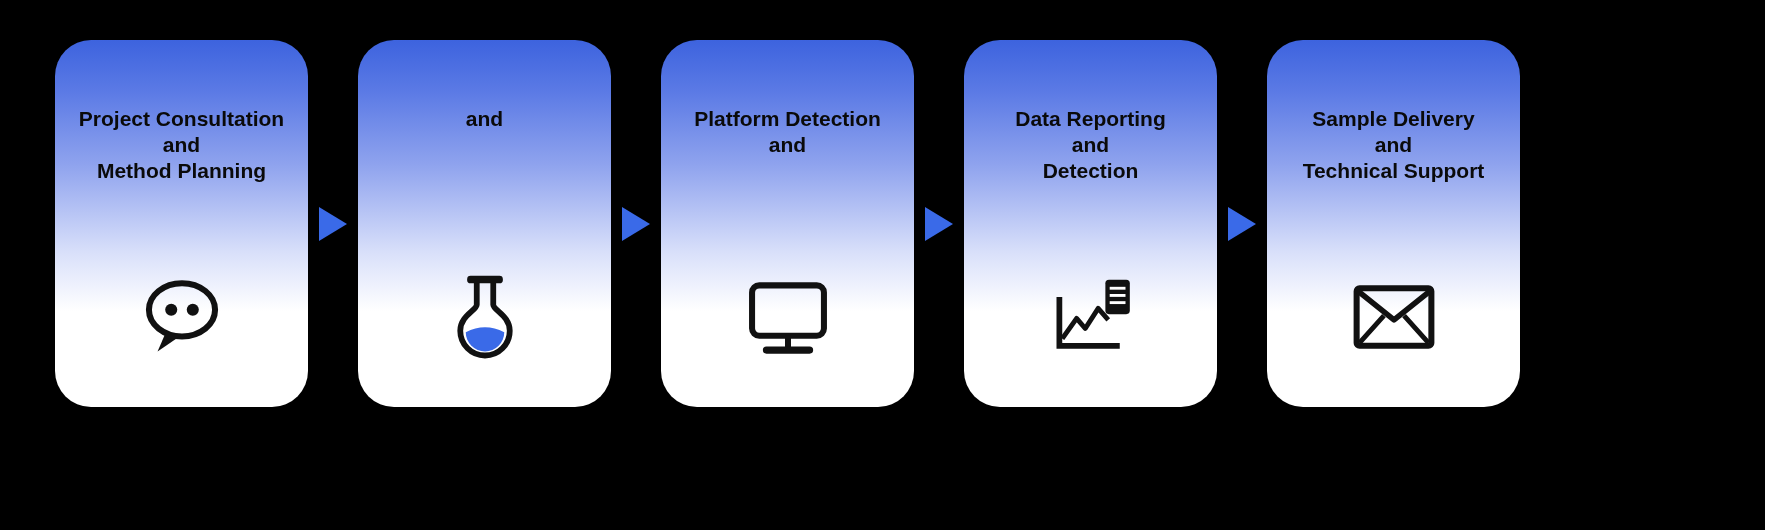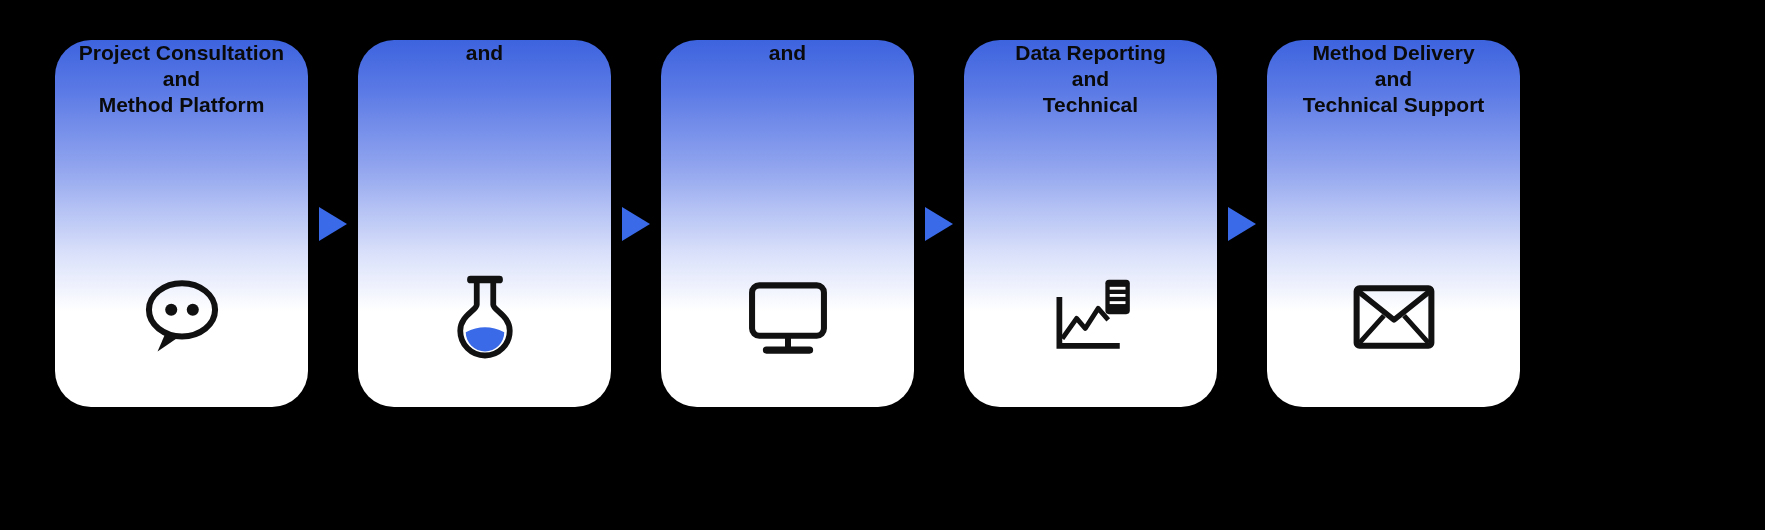--- a/index.html
+++ b/index.html
@@ -19,20 +19,21 @@
     width:253px;
     height:367px;
     border-radius:36px;
     background:linear-gradient(to bottom, #3d63de 0%, #5b7ae5 14%, #8fa3ee 34%, #d9e0fa 58%, #ffffff 74%, #ffffff 100%);
     display:flex;
     flex-direction:column;
     align-items:center;
     flex:0 0 auto;
   }
   .card-title{
+    margin-top:66px;
     text-align:center;
     font-weight:bold;
     font-size:21px;
     line-height:26px;
     color:#0a0a0a;
     white-space:nowrap;
   }
   .card-icon{
     margin-top:auto;
     margin-bottom:42px;
@@ -53,21 +54,21 @@
 </style>
 </head>
 <body>
 
 <div class="flow">
 
   <div class="card">
     <div class="card-title">
       <div>Project Consultation</div>
       <div>and</div>
-      <div>Method Platform</div>
+      <div>Method Planning</div>
     </div>
     <div class="card-icon">
       <svg width="92" height="92" viewBox="0 0 64 64">
         <ellipse cx="32" cy="27" rx="23" ry="18.5" fill="none" stroke="#111" stroke-width="4.2"></ellipse>
         <circle cx="24.5" cy="27" r="4.2" fill="#111"></circle>
         <circle cx="39.5" cy="27" r="4.2" fill="#111"></circle>
         <path d="M21 42 L15 56 L31 45 Z" fill="#111"></path>
       </svg>
     </div>
   </div>
@@ -92,20 +93,21 @@
   </div>
 
   <div class="arrow-zone">
     <svg width="30" height="36" viewBox="0 0 30 36">
         <path d="M1 1 L29 18 L1 35 Z" fill="#3a6ae8"></path>
       </svg>
   </div>
 
   <div class="card">
     <div class="card-title">
+      <div>Platform Detection</div>
       <div>and</div>
     </div>
     <div class="card-icon">
       <svg width="92" height="88" viewBox="0 0 64 60">
         <rect x="7" y="8" width="50" height="35" rx="5" fill="none" stroke="#111" stroke-width="4.2"></rect>
         <line x1="32" y1="43" x2="32" y2="51" stroke="#111" stroke-width="4.2"></line>
         <line x1="17" y1="53" x2="47" y2="53" stroke="#111" stroke-width="5" stroke-linecap="round"></line>
       </svg>
     </div>
   </div>
@@ -113,21 +115,21 @@
   <div class="arrow-zone">
     <svg width="30" height="36" viewBox="0 0 30 36">
         <path d="M1 1 L29 18 L1 35 Z" fill="#3a6ae8"></path>
       </svg>
   </div>
 
   <div class="card">
     <div class="card-title">
       <div>Data Reporting</div>
       <div>and</div>
-      <div>Technical</div>
+      <div>Detection</div>
     </div>
     <div class="card-icon">
       <svg width="92" height="92" viewBox="0 0 64 64">
         <path d="M10 18 L10 52 L52 52" fill="none" stroke="#111" stroke-width="4"></path>
         <path d="M12 47 L22 33 L28 40 L37 26 L44 34" fill="none" stroke="#111" stroke-width="3.4" stroke-linejoin="round"></path>
         <rect x="42" y="6" width="17" height="24" rx="2.5" fill="#111"></rect>
         <line x1="45" y1="12" x2="56" y2="12" stroke="#fff" stroke-width="2"></line>
         <line x1="45" y1="17" x2="56" y2="17" stroke="#fff" stroke-width="2"></line>
         <line x1="45" y1="22" x2="56" y2="22" stroke="#fff" stroke-width="2"></line>
       </svg>
@@ -135,21 +137,21 @@
   </div>
 
   <div class="arrow-zone">
     <svg width="30" height="36" viewBox="0 0 30 36">
         <path d="M1 1 L29 18 L1 35 Z" fill="#3a6ae8"></path>
       </svg>
   </div>
 
   <div class="card">
     <div class="card-title">
-      <div>Method Delivery</div>
+      <div>Sample Delivery</div>
       <div>and</div>
       <div>Technical Support</div>
     </div>
     <div class="card-icon">
       <svg width="92" height="80" viewBox="0 0 64 52">
         <rect x="6" y="6" width="52" height="40" rx="2" fill="none" stroke="#111" stroke-width="4.2"></rect>
         <path d="M7 8 L32 28 L57 8" fill="none" stroke="#111" stroke-width="4" stroke-linejoin="round"></path>
         <path d="M8 44 L25 25 M56 44 L39 25" fill="none" stroke="#111" stroke-width="3.4"></path>
       </svg>
     </div>

